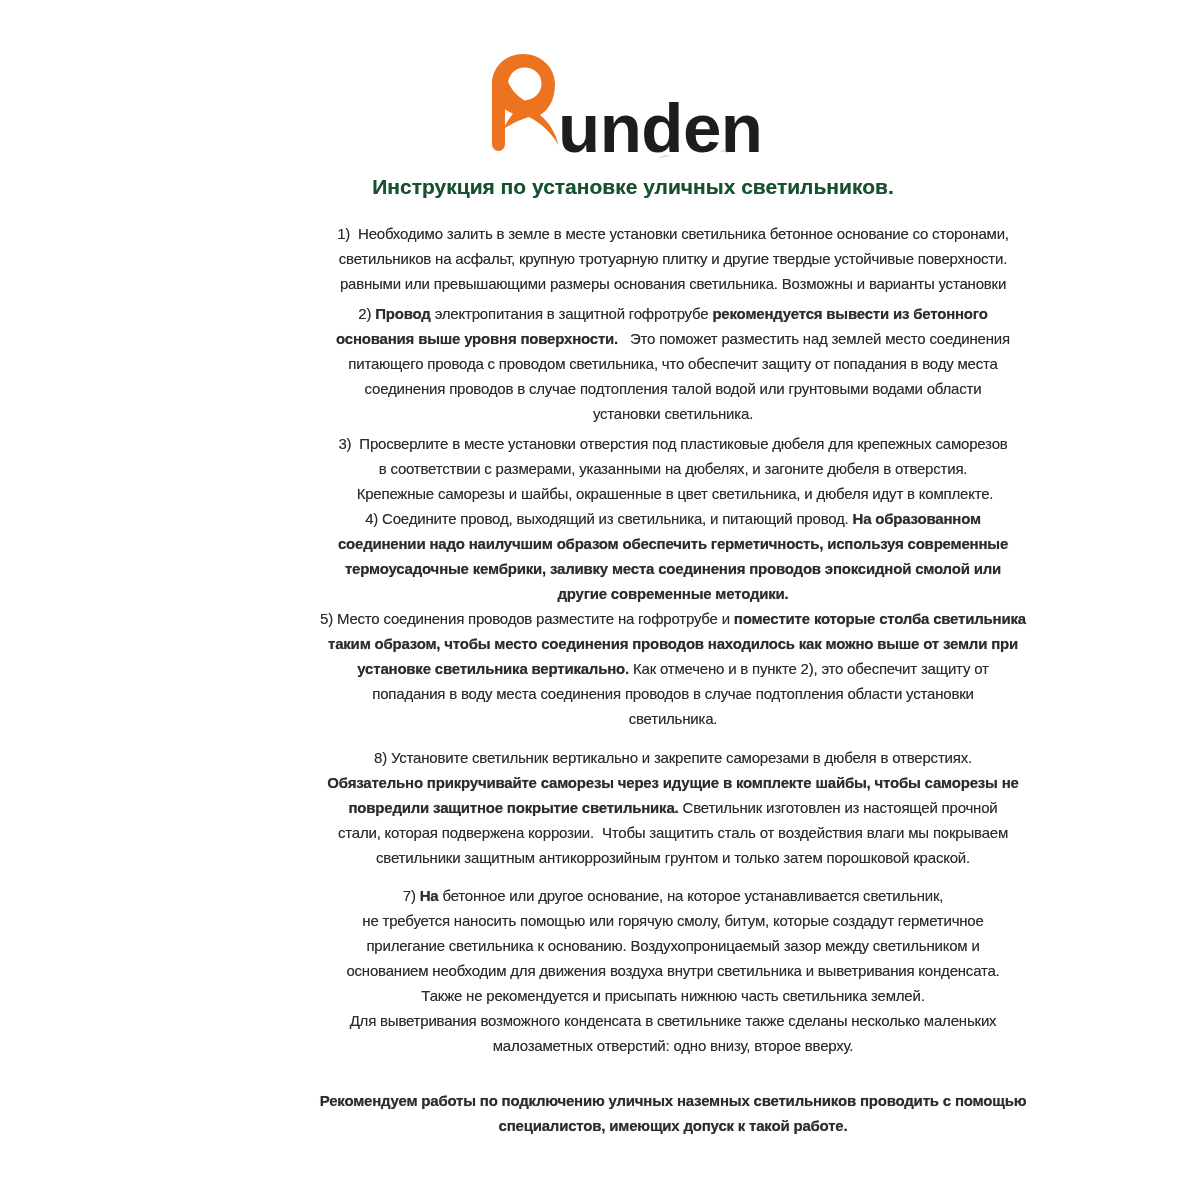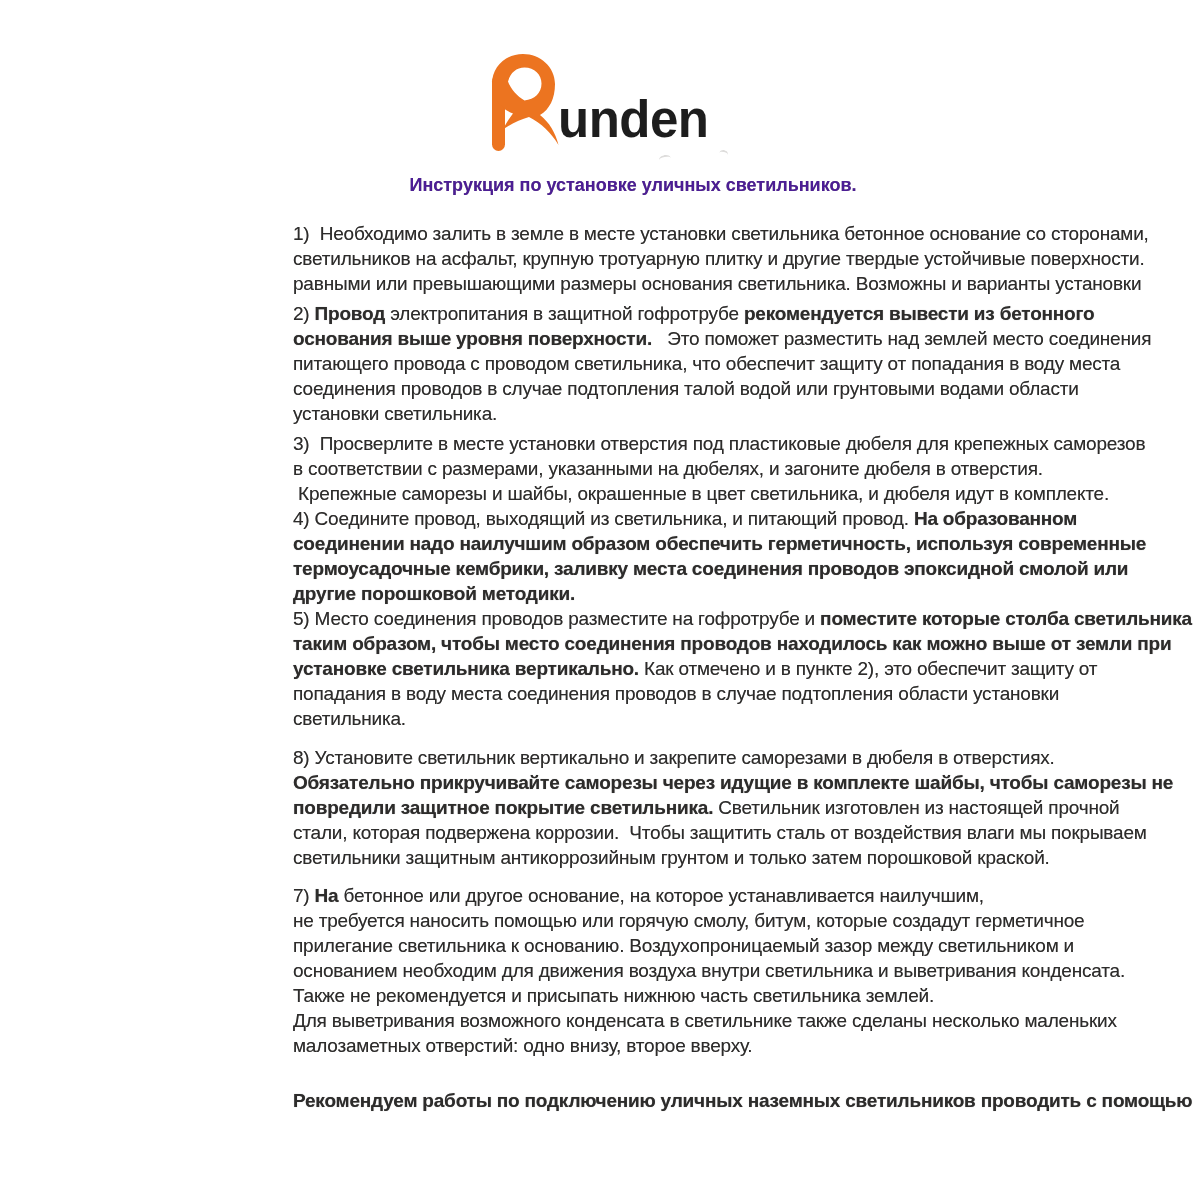--- a/index.html
+++ b/index.html
@@ -14,43 +14,44 @@
     width:1200px;height:1200px;
     background:#ffffff;
   }
   
   .logo-r{
     position:absolute;left:489px;top:53px;
     width:74px;height:98px;
   }
   .wordmark{
     position:absolute;left:558px;top:94px;
-    font-size:51px;font-weight:700;line-height:1;
+    font-size:69px;font-weight:700;line-height:1;
     letter-spacing:-0.5px;color:#1d1d1d;
   }
   .speck{
     position:absolute;width:12px;height:6px;
     border-top:2px solid #c2c0be;border-radius:50% 50% 0 0;
     opacity:.55;
   }
   .speck.s1{left:659px;top:155px;transform:rotate(-10deg);}
   .speck.s2{left:719px;top:150px;transform:rotate(14deg);width:9px;}
   
   .doc-title{
     position:absolute;left:293px;top:175px;width:680px;
     text-align:center;
-    font-size:18px;font-weight:700;color:#4c1d95;
+    font-size:21px;font-weight:700;color:#14532d;
     text-shadow:0 0 .6px rgba(45,44,43,.55);
   }
   
   .instructions{
     position:absolute;left:293px;top:221px;width:760px;
     color:#2d2c2b;
-    font-size:19px;letter-spacing:-0.2px;
+    font-size:15px;letter-spacing:-0.2px;
     text-shadow:0 0 .6px rgba(45,44,43,.5);
+    text-align:center;
   }
   .para{margin-top:5px;}
   .para:nth-child(1){margin-top:0;}
   .para:nth-child(4){margin-top:0;}
   .para:nth-child(5){margin-top:0;}
   .para:nth-child(6){margin-top:14px;}
   .para:nth-child(7){margin-top:13px;}
   .para:nth-child(8){margin-top:30px;}
   .line{
     height:25px;line-height:25px;white-space:pre;
@@ -106,43 +107,44 @@
       </div>
       <div class="para">
         <div class="line"><span class="r">3)  Просверлите в месте установки отверстия под пластиковые дюбеля для крепежных саморезов</span></div>
         <div class="line"><span class="r">в соответствии с размерами, указанными на дюбелях, и загоните дюбеля в отверстия.</span></div>
         <div class="line"><span class="r"> Крепежные саморезы и шайбы, окрашенные в цвет светильника, и дюбеля идут в комплекте.</span></div>
       </div>
       <div class="para">
         <div class="line"><span class="r">4) Соедините провод, выходящий из светильника, и питающий провод. </span><span class="b">На образованном</span></div>
         <div class="line"><span class="b">соединении надо наилучшим образом обеспечить герметичность, используя современные</span></div>
         <div class="line"><span class="b">термоусадочные кембрики, заливку места соединения проводов эпоксидной смолой или</span></div>
-        <div class="line"><span class="b">другие порошковой методики.</span></div>
+        <div class="line"><span class="b">другие современные методики.</span></div>
       </div>
       <div class="para">
         <div class="line"><span class="r">5) Место соединения проводов разместите на гофротрубе и </span><span class="b">поместите которые столба светильника</span></div>
         <div class="line"><span class="b">таким образом, чтобы место соединения проводов находилось как можно выше от земли при</span></div>
         <div class="line"><span class="b">установке светильника вертикально.</span><span class="r"> Как отмечено и в пункте 2), это обеспечит защиту от</span></div>
         <div class="line"><span class="r">попадания в воду места соединения проводов в случае подтопления области установки</span></div>
         <div class="line"><span class="r">светильника.</span></div>
       </div>
       <div class="para">
         <div class="line"><span class="r">8) Установите светильник вертикально и закрепите саморезами в дюбеля в отверстиях.</span></div>
         <div class="line"><span class="b">Обязательно прикручивайте саморезы через идущие в комплекте шайбы, чтобы саморезы не</span></div>
         <div class="line"><span class="b">повредили защитное покрытие светильника.</span><span class="r"> Светильник изготовлен из настоящей прочной</span></div>
         <div class="line"><span class="r">стали, которая подвержена коррозии.  Чтобы защитить сталь от воздействия влаги мы покрываем</span></div>
         <div class="line"><span class="r">светильники защитным антикоррозийным грунтом и только затем порошковой краской.</span></div>
       </div>
       <div class="para">
-        <div class="line"><span class="r">7) </span><span class="b">На</span><span class="r"> бетонное или другое основание, на которое устанавливается наилучшим,</span></div>
+        <div class="line"><span class="r">7) </span><span class="b">На</span><span class="r"> бетонное или другое основание, на которое устанавливается светильник,</span></div>
         <div class="line"><span class="r">не требуется наносить помощью или горячую смолу, битум, которые создадут герметичное</span></div>
         <div class="line"><span class="r">прилегание светильника к основанию. Воздухопроницаемый зазор между светильником и</span></div>
         <div class="line"><span class="r">основанием необходим для движения воздуха внутри светильника и выветривания конденсата.</span></div>
         <div class="line"><span class="r">Также не рекомендуется и присыпать нижнюю часть светильника землей.</span></div>
         <div class="line"><span class="r">Для выветривания возможного конденсата в светильнике также сделаны несколько маленьких</span></div>
         <div class="line"><span class="r">малозаметных отверстий: одно внизу, второе вверху.</span></div>
       </div>
       <div class="para">
         <div class="line"><span class="b">Рекомендуем работы по подключению уличных наземных светильников проводить с помощью</span></div>
+        <div class="line"><span class="b">специалистов, имеющих допуск к такой работе.</span></div>
       </div>
     </div>
 
 </div>
 
 </body></html>

